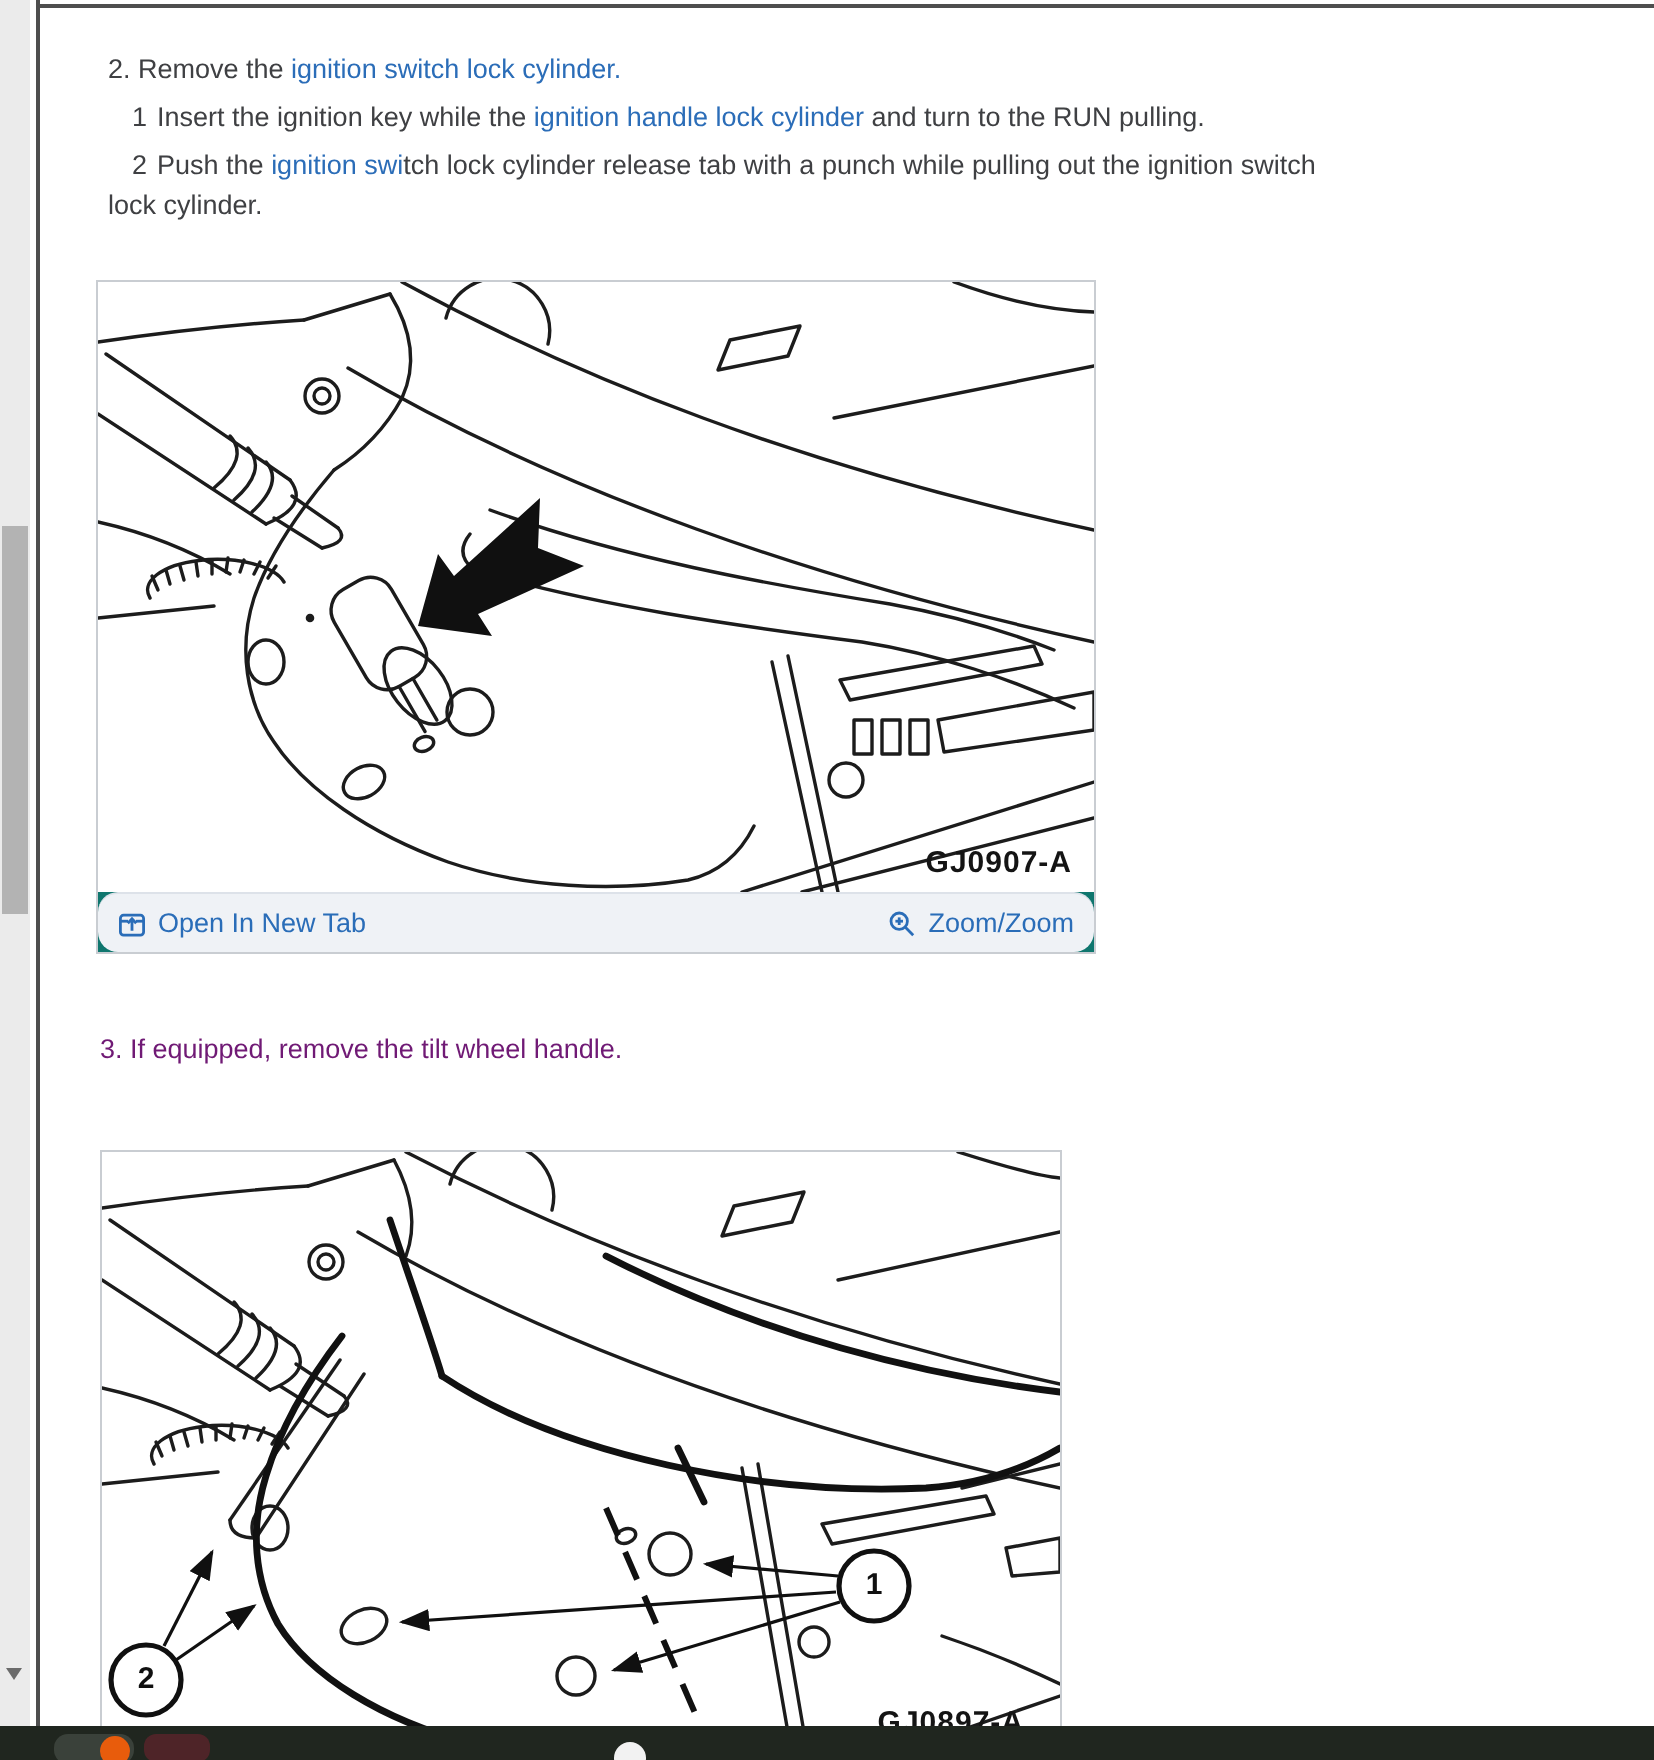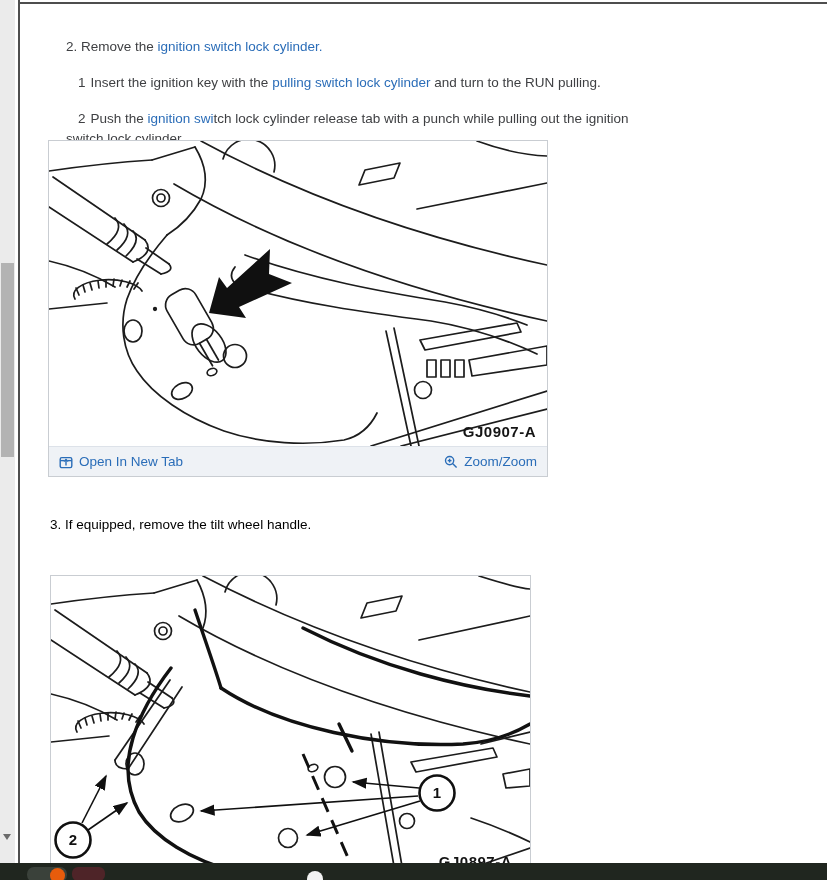--- a/index.html
+++ b/index.html
@@ -13,38 +13,38 @@
   .scroll-thumb { position:absolute; left:1px; top:263px; width:13px; height:194px; background:#b3b3b3; }
   .scroll-arrow { position:absolute; left:3px; top:834px; width:0; height:0;
     border-left:4.5px solid transparent; border-right:4.5px solid transparent; border-top:6px solid #6b6b6b; }
   
   .v-line { position:absolute; left:18px; top:0; width:2px; height:880px; background:#4e4e4e; }
   .h-line { position:absolute; left:18px; top:2px; right:0; height:2px; background:#4e4e4e; }
 
   
   .instructions { position:absolute; left:50px; top:21px; width:615px;
     font-size:13.5px; line-height:20px; color:#3f4043; letter-spacing:0px; }
-  .instructions p { margin:16px; }
+  .instructions p { margin:4px; }
   .sub-step { text-indent:12px; }
   .link { color:#2b6db8; cursor:pointer; text-decoration:none; }
-  .step3 { position:absolute; left:50px; top:515px; font-size:13.5px; line-height:20px; color:#000000; }
+  .step3 { position:absolute; left:50px; top:515px; font-size:13.5px; line-height:20px; color:#701a75; }
   .num-gap { margin-right:5px; }
 
   
   .figure { position:absolute; background:#0f766e; border:1px solid #c9cdd2; }
   .figure1 { left:48px; top:140px; width:500px; height:337px; }
   .figure2 { left:50px; top:575px; width:481px; height:340px; }
   .fig-art { display:block; background:#fff; }
   .fig-caption { position:absolute; font-size:15px; font-weight:bold; color:#141414;
     letter-spacing:0.5px; }
   .caption1 { top:282px; right:11px; }
   .caption2 { top:277px; right:18px;margin-left:48px; }
   .fig-footer { position:absolute; left:0; right:0; bottom:0; height:30px; background:#eff2f6;
     border-top:1px solid #dde2e9; display:flex; align-items:center; justify-content:space-between;
-    padding:0 10px; }
+    padding:0 10px;border-radius:10px; }
   .fig-link { display:flex; align-items:center; gap:6px; color:#2a6db8; font-size:13.5px; cursor:pointer; }
   .fig-link svg { display:block; }
 
   
   .callout-num { position:absolute; width:20px; height:20px; text-align:center;
     font-size:15px; font-weight:bold; color:#101010; line-height:20px; }
   .callout1 { left:376px; top:207px; }
   .callout2 { left:12px; top:254px; }
 
   
@@ -61,21 +61,21 @@
 
   <div class="scroll-track">
     <div class="scroll-thumb"></div>
     <div class="scroll-arrow"></div>
   </div>
   <div class="v-line"></div>
   <div class="h-line"></div>
 
   <div class="instructions">
     <p><span>2. Remove the </span><span class="link">ignition switch lock cylinder.</span></p>
-    <p class="sub-step"><span class="num-gap">1</span><span>Insert the ignition key with the </span><span class="link">pulling switch lock cylinder</span><span> and turn to the RUN pulling.</span></p>
+    <p class="sub-step"><span class="num-gap">1</span><span>Insert the ignition key while the </span><span class="link">ignition handle lock cylinder</span><span> and turn to the RUN pulling.</span></p>
     <p class="sub-step"><span class="num-gap">2</span><span>Push the </span><span class="link">ignition swi</span><span>tch lock cylinder release tab with a punch while pulling out the ignition switch lock cylinder.</span></p>
   </div>
 
   <div class="figure figure1">
     <svg class="fig-art" width="498" height="305" viewBox="0 0 498 305">
       <g stroke="#1c1c1c" stroke-width="1.7" fill="none" stroke-linecap="round" stroke-linejoin="round">
         <path d="M0,30 Q55,22 103,19"></path>
         <path d="M103,19 L146,6"></path>
         <path d="M146,6 Q163,34 152,58 Q140,80 118,94"></path>
         <circle cx="112" cy="57" r="8.5"></circle>

